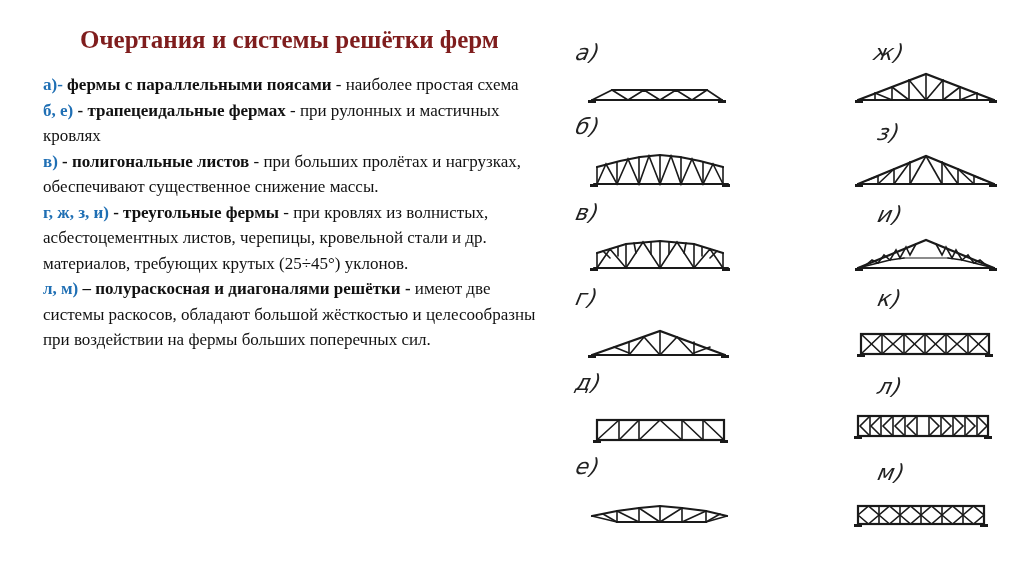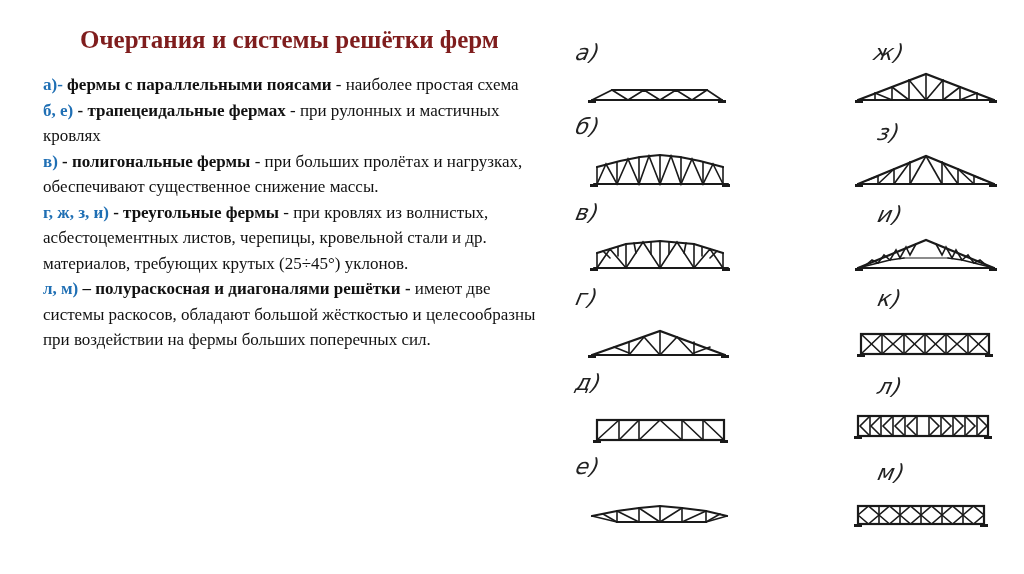--- a/index.html
+++ b/index.html
@@ -22,21 +22,21 @@
   svg .sup { fill: #1a1a1a; stroke: none; }
 </style>
 </head>
 <body>
 
 <div class="title">Очертания и системы решётки ферм</div>
 
 <div class="body-text">
   <p class="para"><span class="lbl">а)-</span><span class="bold"> фермы с параллельными поясами</span><span> - наиболее простая схема</span></p>
   <p class="para"><span class="lbl">б, е)</span><span class="bold"> - трапецеидальные фермах</span><span> - при рулонных и мастичных кровлях</span></p>
-  <p class="para"><span class="lbl">в)</span><span class="bold"> - полигональные фермы</span><span> - при больших пролётах и нагрузках, обеспечивают существенное снижение массы.</span></p>
+  <p class="para"><span class="lbl">в)</span><span class="bold"> - полигональные листов</span><span> - при больших пролётах и нагрузках, обеспечивают существенное снижение массы.</span></p>
   <p class="para"><span class="lbl">г, ж, з, и)</span><span class="bold"> - треугольные фермы</span><span> - при кровлях из волнистых, асбестоцементных листов, черепицы, кровельной стали и др. материалов, требующих крутых (25÷45°) уклонов.</span></p>
   <p class="para"><span class="lbl">л, м)</span><span class="bold"> – полураскосная и диагоналями  решётки -</span><span> имеют две системы раскосов, обладают большой жёсткостью и целесообразны при воздействии на фермы больших поперечных сил.</span></p>
 </div>
 
 <div class="diagrams">
 
   <div class="diag" style="left:10px; top:8px;">
     <span class="diag-label" style="left:6px; top:2px;">а)</span>
     <svg viewBox="0 0 180 80">
       <line class="chord" x1="22" y1="62" x2="152" y2="62"></line>

